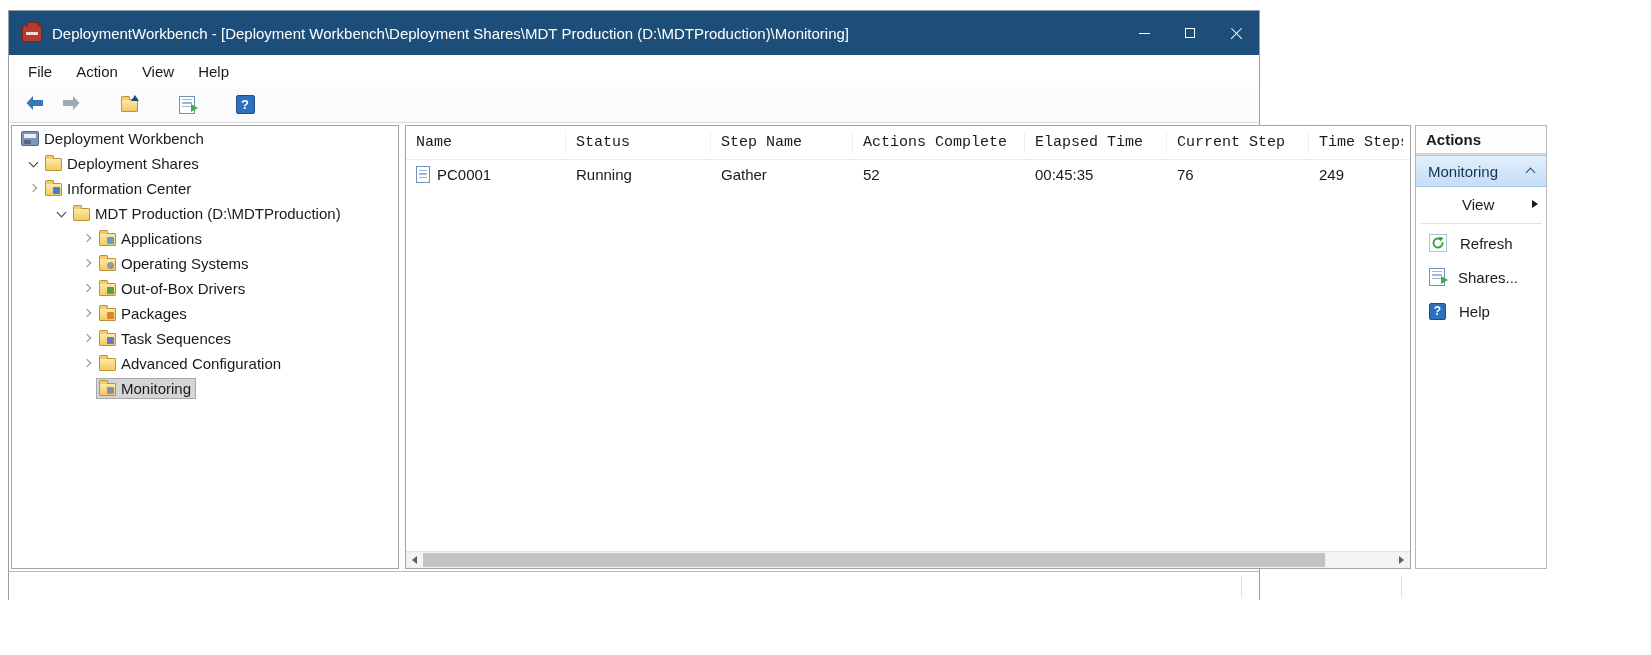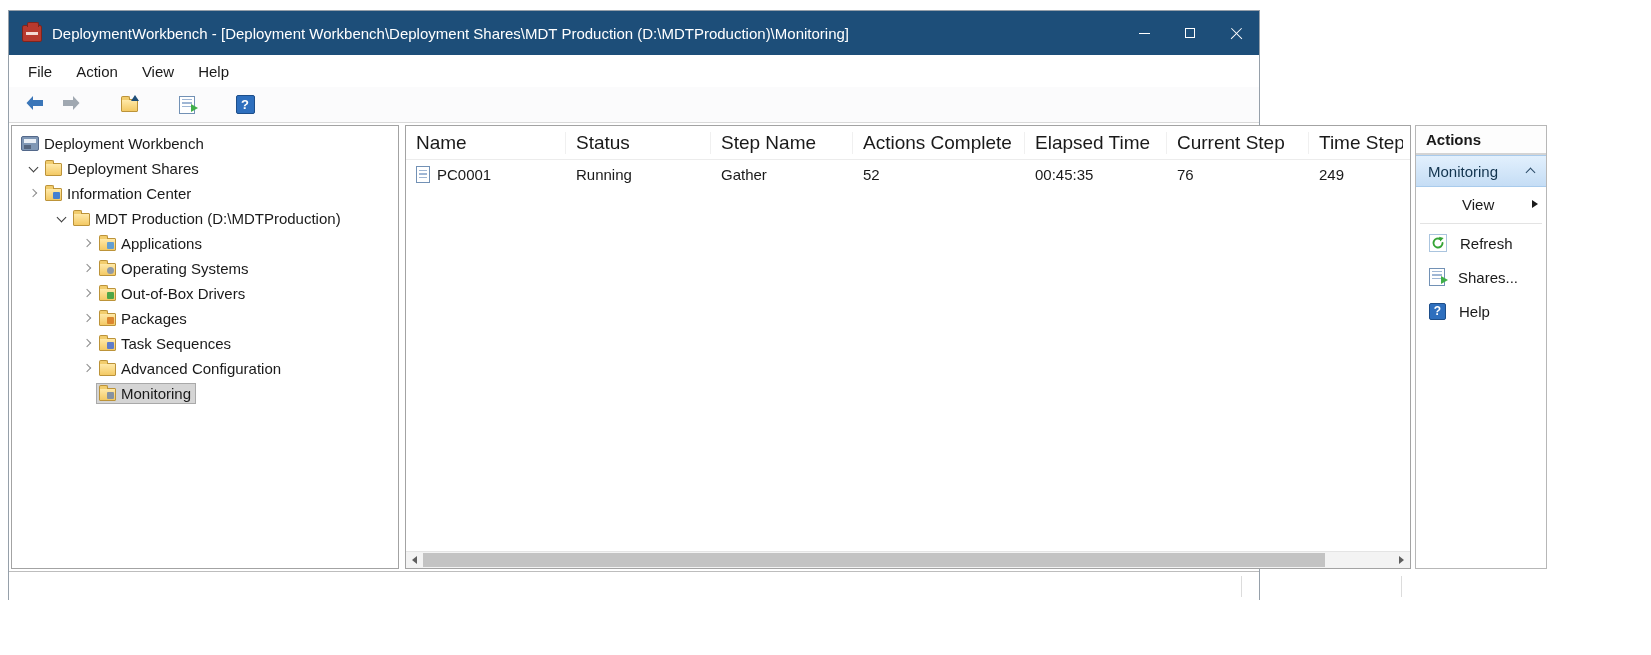--- a/index.html
+++ b/index.html
@@ -35,21 +35,21 @@
     border-bottom:1px solid #d9d9d9;padding-left:12px;gap:8px;}
   .tb-btn{width:28px;height:28px;display:flex;align-items:center;justify-content:center;
     background:transparent;border:none;padding:0;cursor:default;}
   .tb-space{width:14px;height:1px;}
 
   
   .content{position:relative;height:448px;background:#fff;}
 
   
   .tree-pane{position:absolute;left:2px;top:2px;width:388px;height:444px;
-    border:1px solid #a3a3a3;background:#fff;padding-top:5px;overflow:hidden;}
+    border:1px solid #a3a3a3;background:#fff;overflow:hidden;}
   .tree-row{display:flex;align-items:center;height:25px;font-size:15px;color:#1a1a1a;cursor:default;}
   .lvl0{padding-left:6px;}
   .lvl1{padding-left:14px;}
   .lvl2{padding-left:42px;}
   .lvl3{padding-left:68px;}
   .chev{width:16px;min-width:16px;height:16px;position:relative;display:inline-block;}
   .chev.collapsed::before{content:"";position:absolute;left:4px;top:4px;width:5px;height:5px;
     border-top:1.6px solid #8c8c8c;border-right:1.6px solid #8c8c8c;transform:rotate(45deg);}
   .chev.expanded::before{content:"";position:absolute;left:4px;top:3px;width:6px;height:6px;
     border-top:1.8px solid #3c3c3c;border-right:1.8px solid #3c3c3c;transform:rotate(135deg);}
@@ -73,22 +73,22 @@
   .b-mon::after{background:#7f8ea3;}
   .workbench-icon{width:18px;height:15px;min-width:18px;background:#7f97b5;border:1px solid #53688a;
     border-radius:2px;position:relative;display:inline-block;}
   .workbench-icon::before{content:"";position:absolute;left:2px;top:2px;width:12px;height:4px;background:#e8eef6;}
   .workbench-icon::after{content:"";position:absolute;left:2px;top:8px;width:7px;height:4px;background:#54657e;}
 
   
   .list-pane{position:absolute;left:396px;top:2px;width:1006px;height:444px;
     border:1px solid #a3a3a3;background:#fff;overflow:hidden;}
   .list-header{display:flex;height:34px;align-items:center;border-bottom:1px solid #ececec;}
-  .col{font-size:19px;color:#1a1a1a;padding-left:10px;border-right:1px solid #f0f0f0;height:22px;
-    display:flex;align-items:center;white-space:nowrap;overflow:hidden;cursor:default;}
+  .col{font-size:15px;color:#1a1a1a;padding-left:10px;border-right:1px solid #f0f0f0;height:22px;
+    display:flex;align-items:center;white-space:nowrap;overflow:hidden;cursor:default;font-family:Liberation Mono, monospace;}
   .list-row{display:flex;height:28px;align-items:center;font-size:15px;color:#1a1a1a;cursor:default;}
   .cell{padding-left:10px;display:flex;align-items:center;white-space:nowrap;overflow:hidden;}
   .c0{width:160px;min-width:160px;}
   .c1{width:145px;min-width:145px;}
   .c2{width:142px;min-width:142px;}
   .c3{width:172px;min-width:172px;}
   .c4{width:142px;min-width:142px;}
   .c5{width:142px;min-width:142px;}
   .c6{width:94px;min-width:94px;border-right:none;}
   .doc-icon{width:14px;height:17px;min-width:14px;background:#fff;border:1px solid #7291b5;

